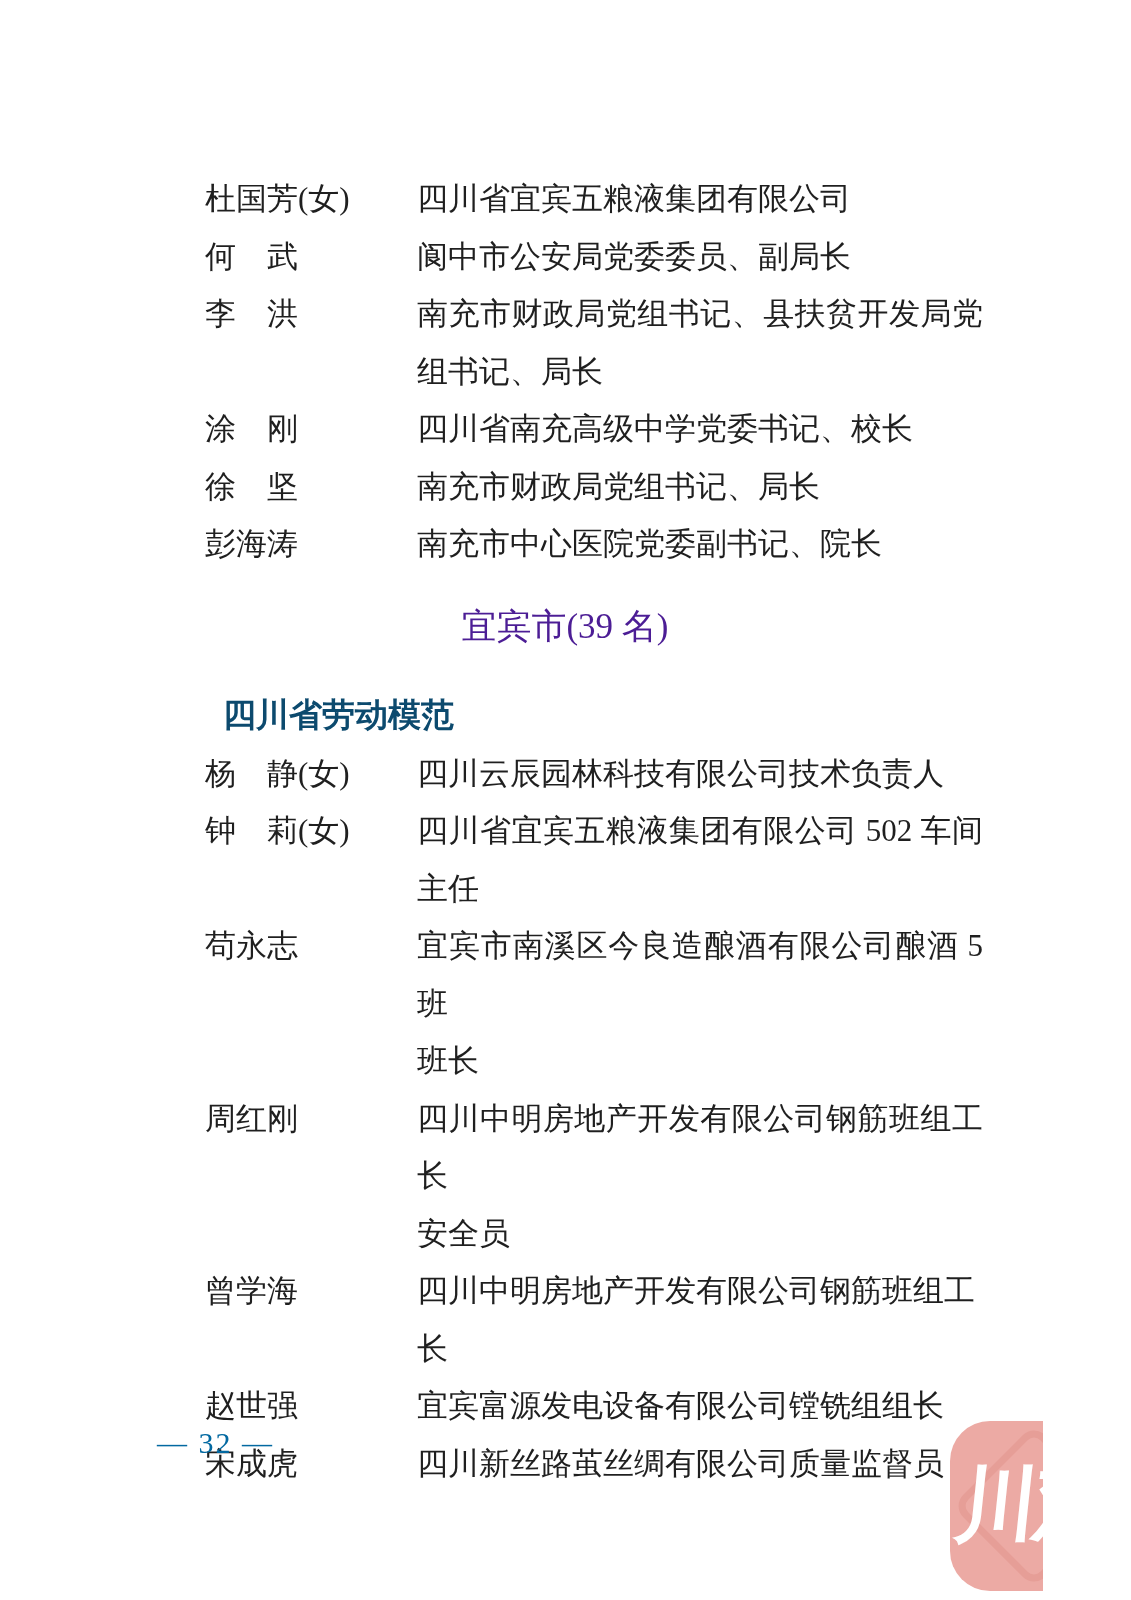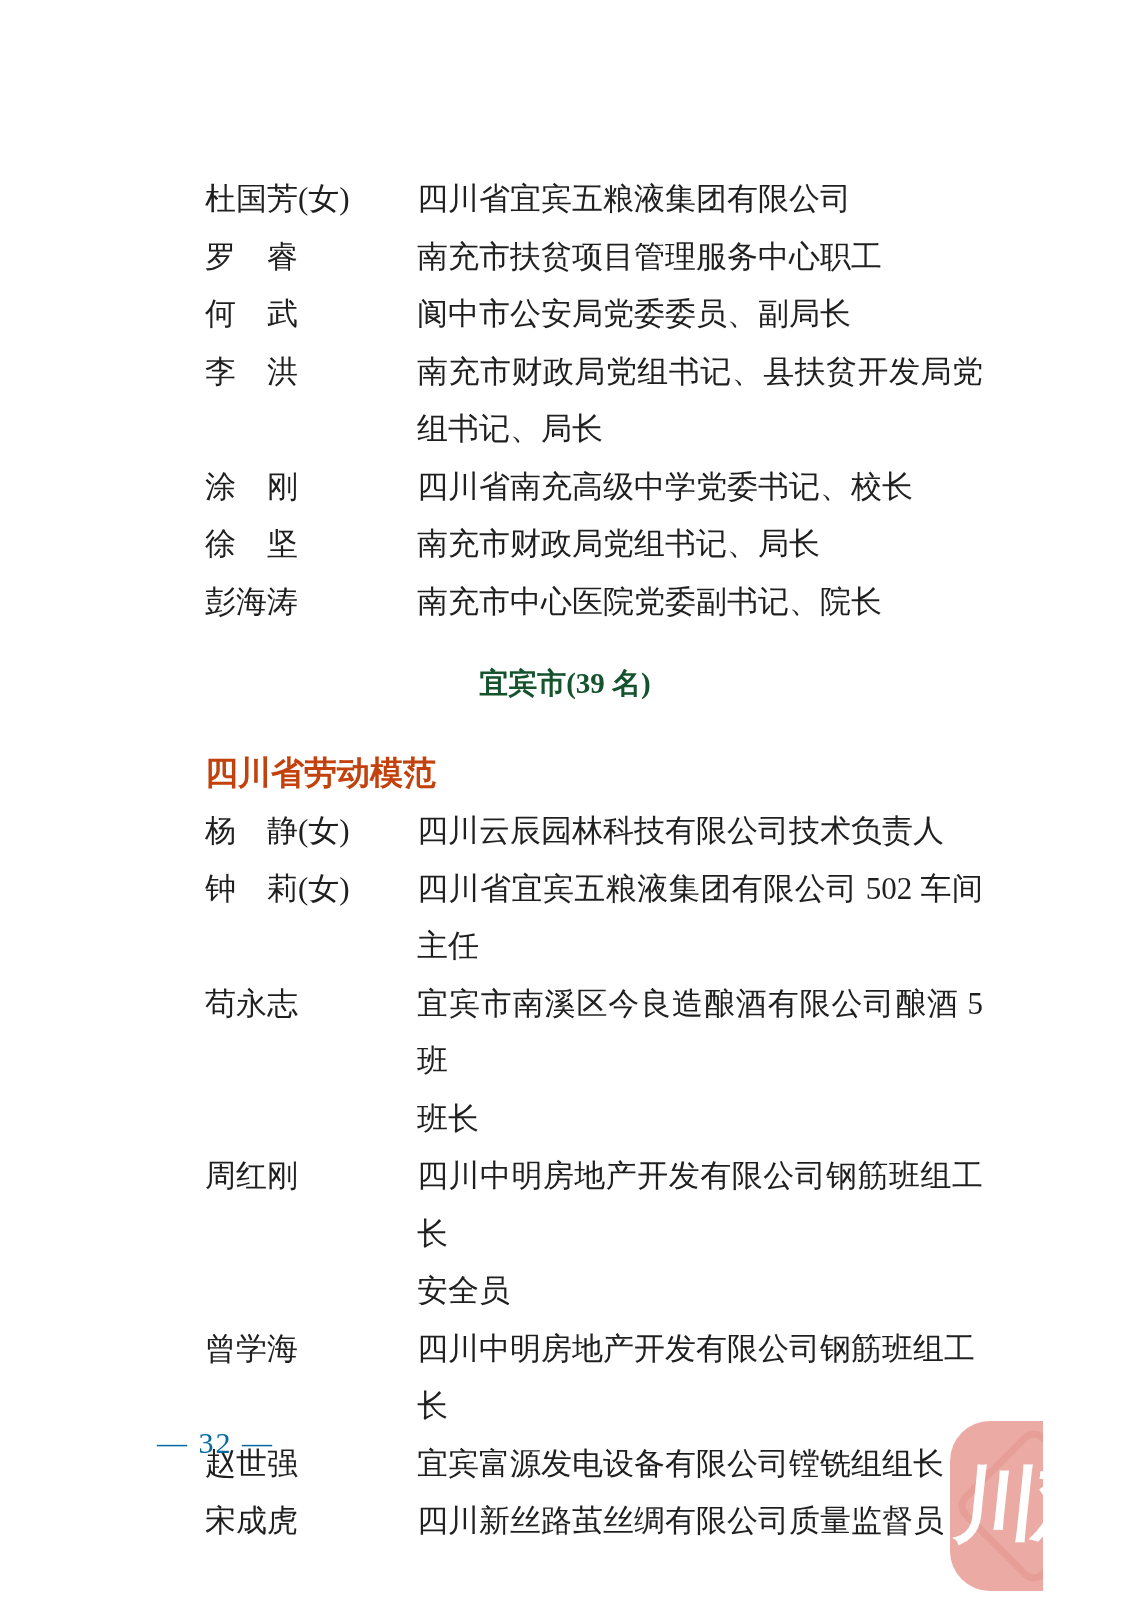--- a/index.html
+++ b/index.html
@@ -19,31 +19,32 @@
   }
   .row { display:flex; }
   .name { width:212px; flex:none; white-space:pre; }
   .title { flex:1; min-width:0; }
   .line { }
   .line.fill { text-align:justify; text-align-last:justify; }
   .heading {
     position:relative; left:-29px;
     margin-top:25px;
     text-align:center;
-    font-weight:700;
-    font-size:29px;
+    font-weight:400;
+    font-size:35px;
     line-height:57.5px;
-    color:#14532d;
+    color:#4c1d95;
   }
   .subheading {
     margin-top:32px;
     font-weight:700;
     font-size:33px;
     line-height:57.5px;
-    color:#c2410c;
+    color:#0c4a6e;
+    margin-left:18px;
   }
   .footer-num {
     position:absolute;
     left:157px; top:1428px;
     font-size:30px;
     line-height:30px;
     letter-spacing:2px;
     color:#0369a1;
   }
   .logo {
@@ -81,26 +82,20 @@
 
   <div class="doc">
 
     <div class="row">
       <div class="name">杜国芳(女)</div>
       <div class="title">
         <div class="line">四川省宜宾五粮液集团有限公司</div>
       </div>
     </div>
 
-    <div class="row">
-      <div class="name">罗　睿</div>
-      <div class="title">
-        <div class="line">南充市扶贫项目管理服务中心职工</div>
-      </div>
-    </div>
 
     <div class="row">
       <div class="name">何　武</div>
       <div class="title">
         <div class="line">阆中市公安局党委委员、副局长</div>
       </div>
     </div>
 
     <div class="row">
       <div class="name">李　洪</div>

